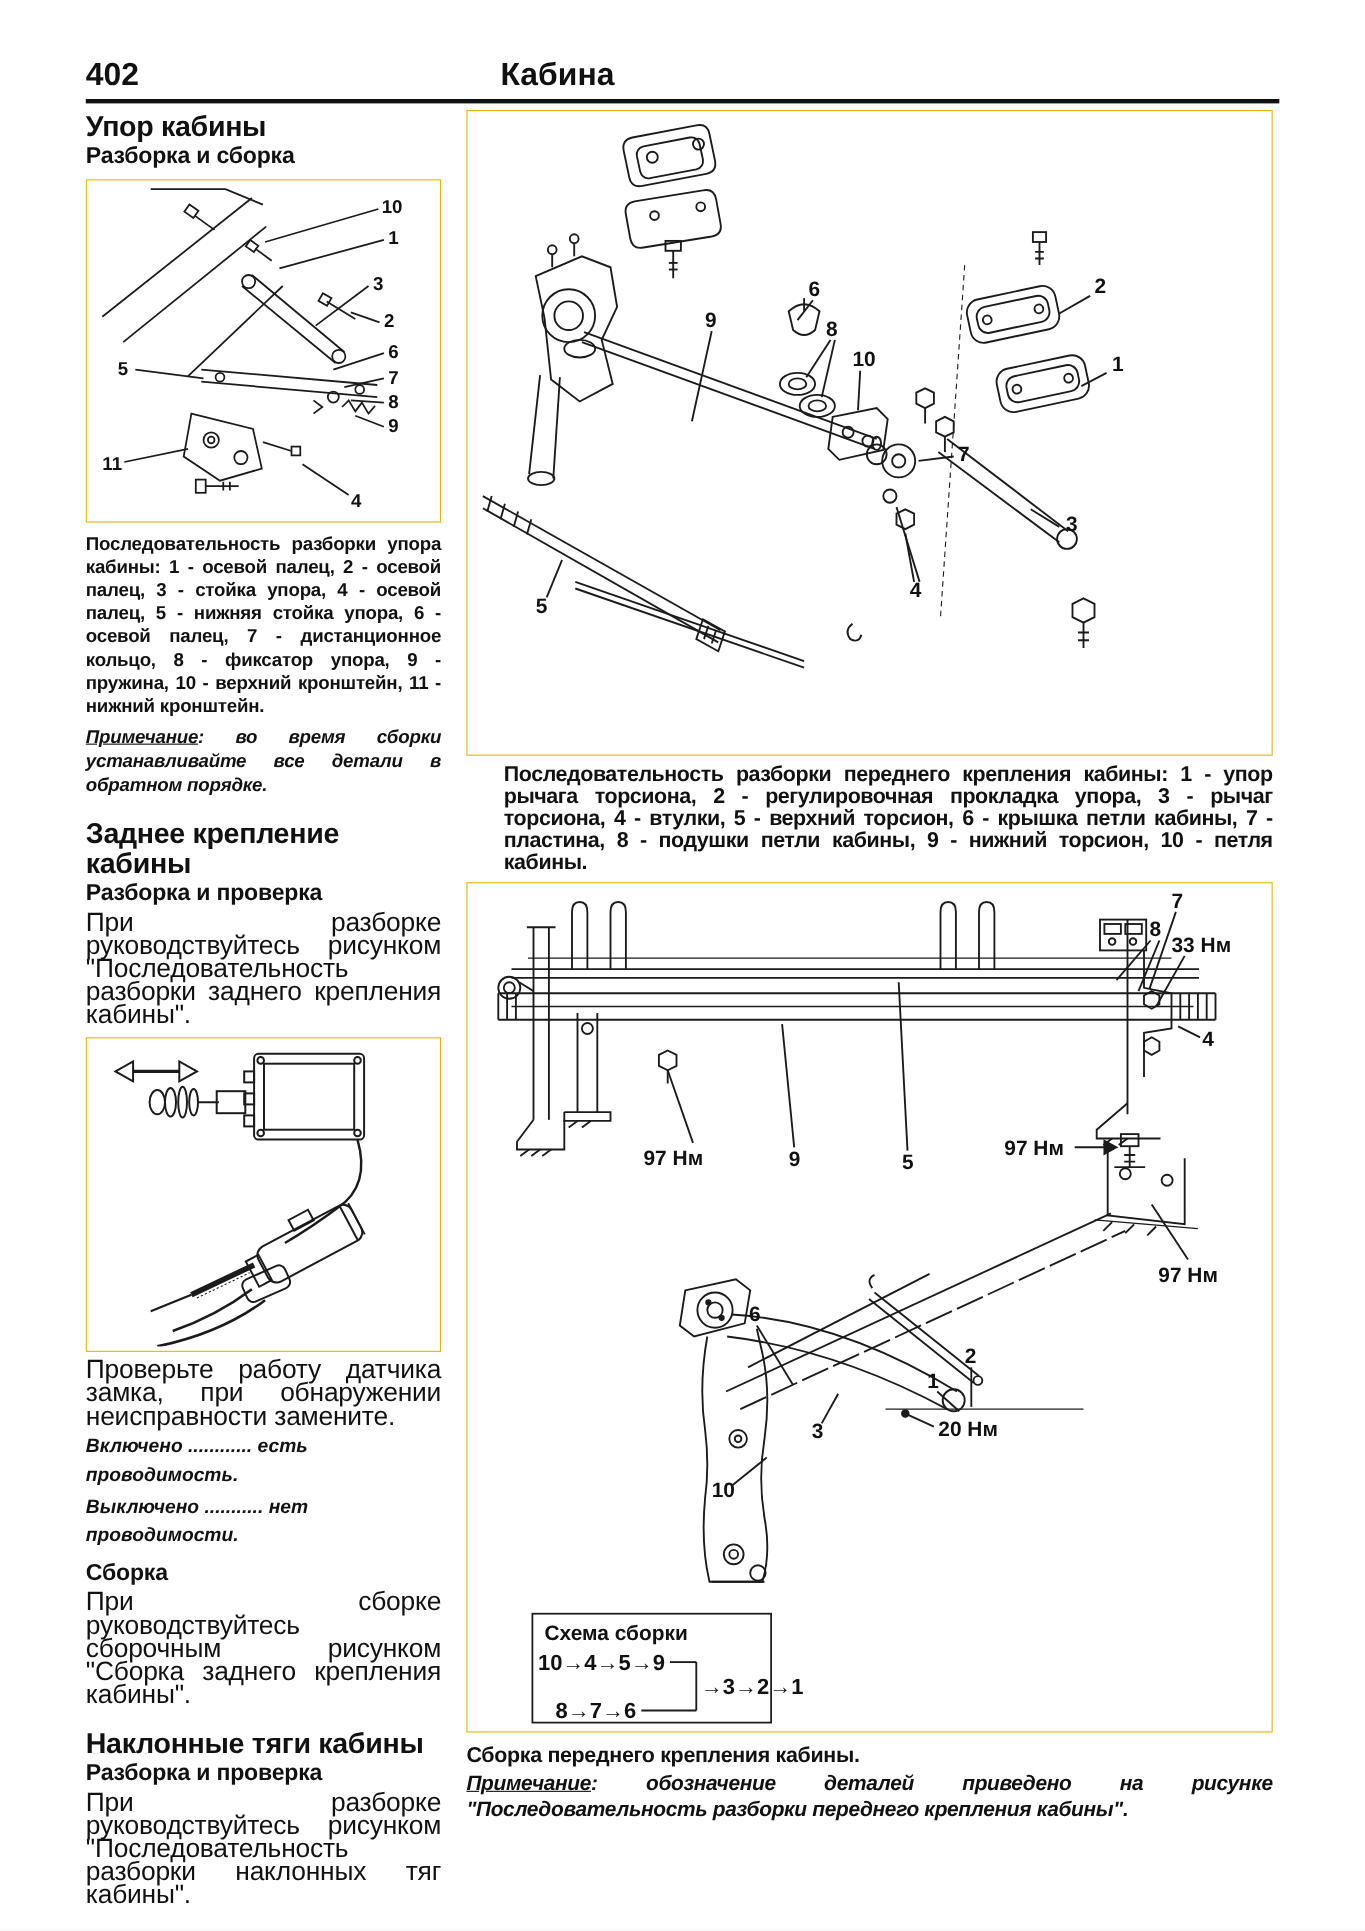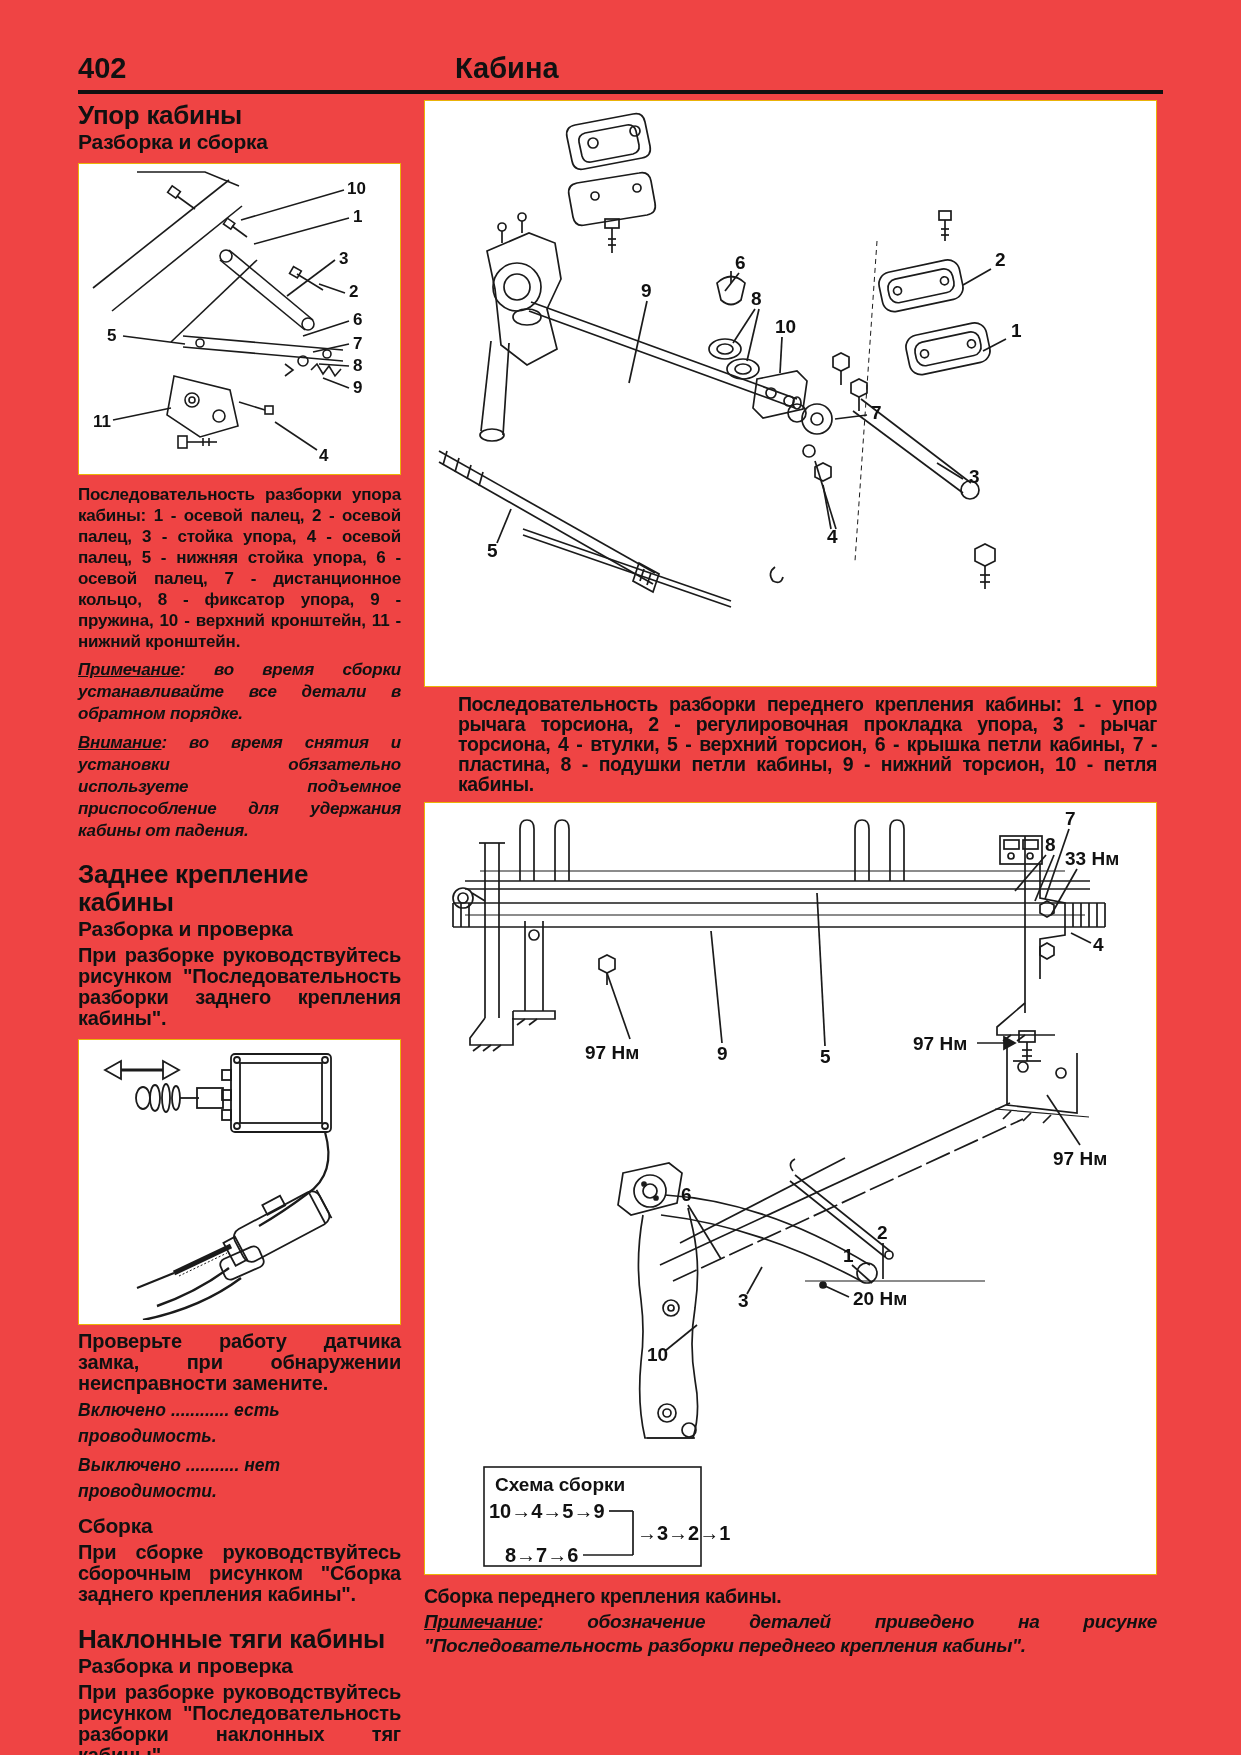--- a/index.html
+++ b/index.html
@@ -1,28 +1,28 @@
 <!DOCTYPE html>
 <html><head>
 <meta charset="utf-8">
 <style>
   html,body{margin:0;padding:0;background:#e8e8e8;}
-  .page{position:relative;width:1241px;height:1755px;background:#ef4444;
+  .page{position:relative;width:1241px;height:1755px;background:#ffffff;
         font-family:"Liberation Sans","DejaVu Sans",sans-serif;color:#111;overflow:hidden;}
   
   .pgnum{position:absolute;left:78px;top:52px;font-size:29px;font-weight:bold;}
   .pgtitle{position:absolute;left:455px;top:52px;font-size:29px;font-weight:bold;}
   .hrule{position:absolute;left:78px;top:90px;width:1085px;height:4px;background:#111;}
   
   .col-left{position:absolute;left:78px;top:101px;width:323px;}
   .col-right{position:absolute;left:424px;top:100px;width:733px;}
   h1{font-size:26px;line-height:28px;font-weight:bold;margin:0;letter-spacing:-0.3px;}
   h2{font-size:21px;line-height:23px;font-weight:bold;margin:1px 0 0 0;letter-spacing:-0.2px;}
   p{margin:0;}
-  .body-p{font-size:20px;line-height:21px;text-align:justify;margin-top:5px;letter-spacing:-0.2px;font-weight:bold;}
+  .body-p{font-size:24px;line-height:21px;text-align:justify;margin-top:5px;letter-spacing:-0.2px;}
   .cap-l{font-size:17px;line-height:21px;font-weight:bold;text-align:justify;margin-top:9px;letter-spacing:-0.2px;}
   .note{font-size:17px;line-height:22px;font-weight:bold;font-style:italic;text-align:justify;margin-top:7px;letter-spacing:-0.2px;}
   .note .u{text-decoration:underline;}
   .cond{font-size:17.5px;line-height:26px;font-weight:bold;font-style:italic;margin-top:3px;}
   .figure{border:1px solid #eab308;background:#fff;}
   .fig1{height:310px;margin-top:10px;}
   .fig2{height:284px;margin-top:10px;}
   .fig3{height:585px;}
   .fig4{height:771px;margin-top:8px;}
   .cap-r{font-size:19.5px;line-height:20px;font-weight:bold;text-align:justify;margin-top:7px;letter-spacing:-0.4px;margin-left:34px;}
@@ -117,21 +117,20 @@
           <text class="co" x="274" y="229">9</text>
           <text class="co" x="14" y="263">11</text>
           <text class="co" x="240" y="297">4</text>
         </g>
       </svg>
     </div>
 
     <p class="cap-l">Последовательность разборки упора кабины: 1 - осевой палец, 2 - осевой палец, 3 - стойка упора, 4 - осевой палец, 5 - нижняя стойка упора, 6 - осевой палец, 7 - дистанционное кольцо, 8 - фиксатор упора, 9 - пружина, 10 - верхний кронштейн, 11 - нижний кронштейн.</p>
 
     <p class="note"><span class="u">Примечание</span><span>: во время сборки устанавливайте все детали в обратном порядке.</span></p>
-    <p class="note"><span class="u">Внимание</span><span>: во время снятия и установки обязательно используете подъемное приспособление для удержания кабины от падения.</span></p>
 
     <h1 style="margin-top:18px">Заднее крепление кабины</h1>
     <h2>Разборка и проверка</h2>
     <p class="body-p">При разборке руководствуйтесь рисунком "Последовательность разборки заднего крепления кабины".</p>
 
     <div class="figure fig2">
       <svg width="319" height="280" viewBox="0 0 319 280">
         <g stroke="#1b1b1b" stroke-width="1.8" fill="none">
 
           <line x1="40" y1="30" x2="86" y2="30" stroke-width="3"></line>

